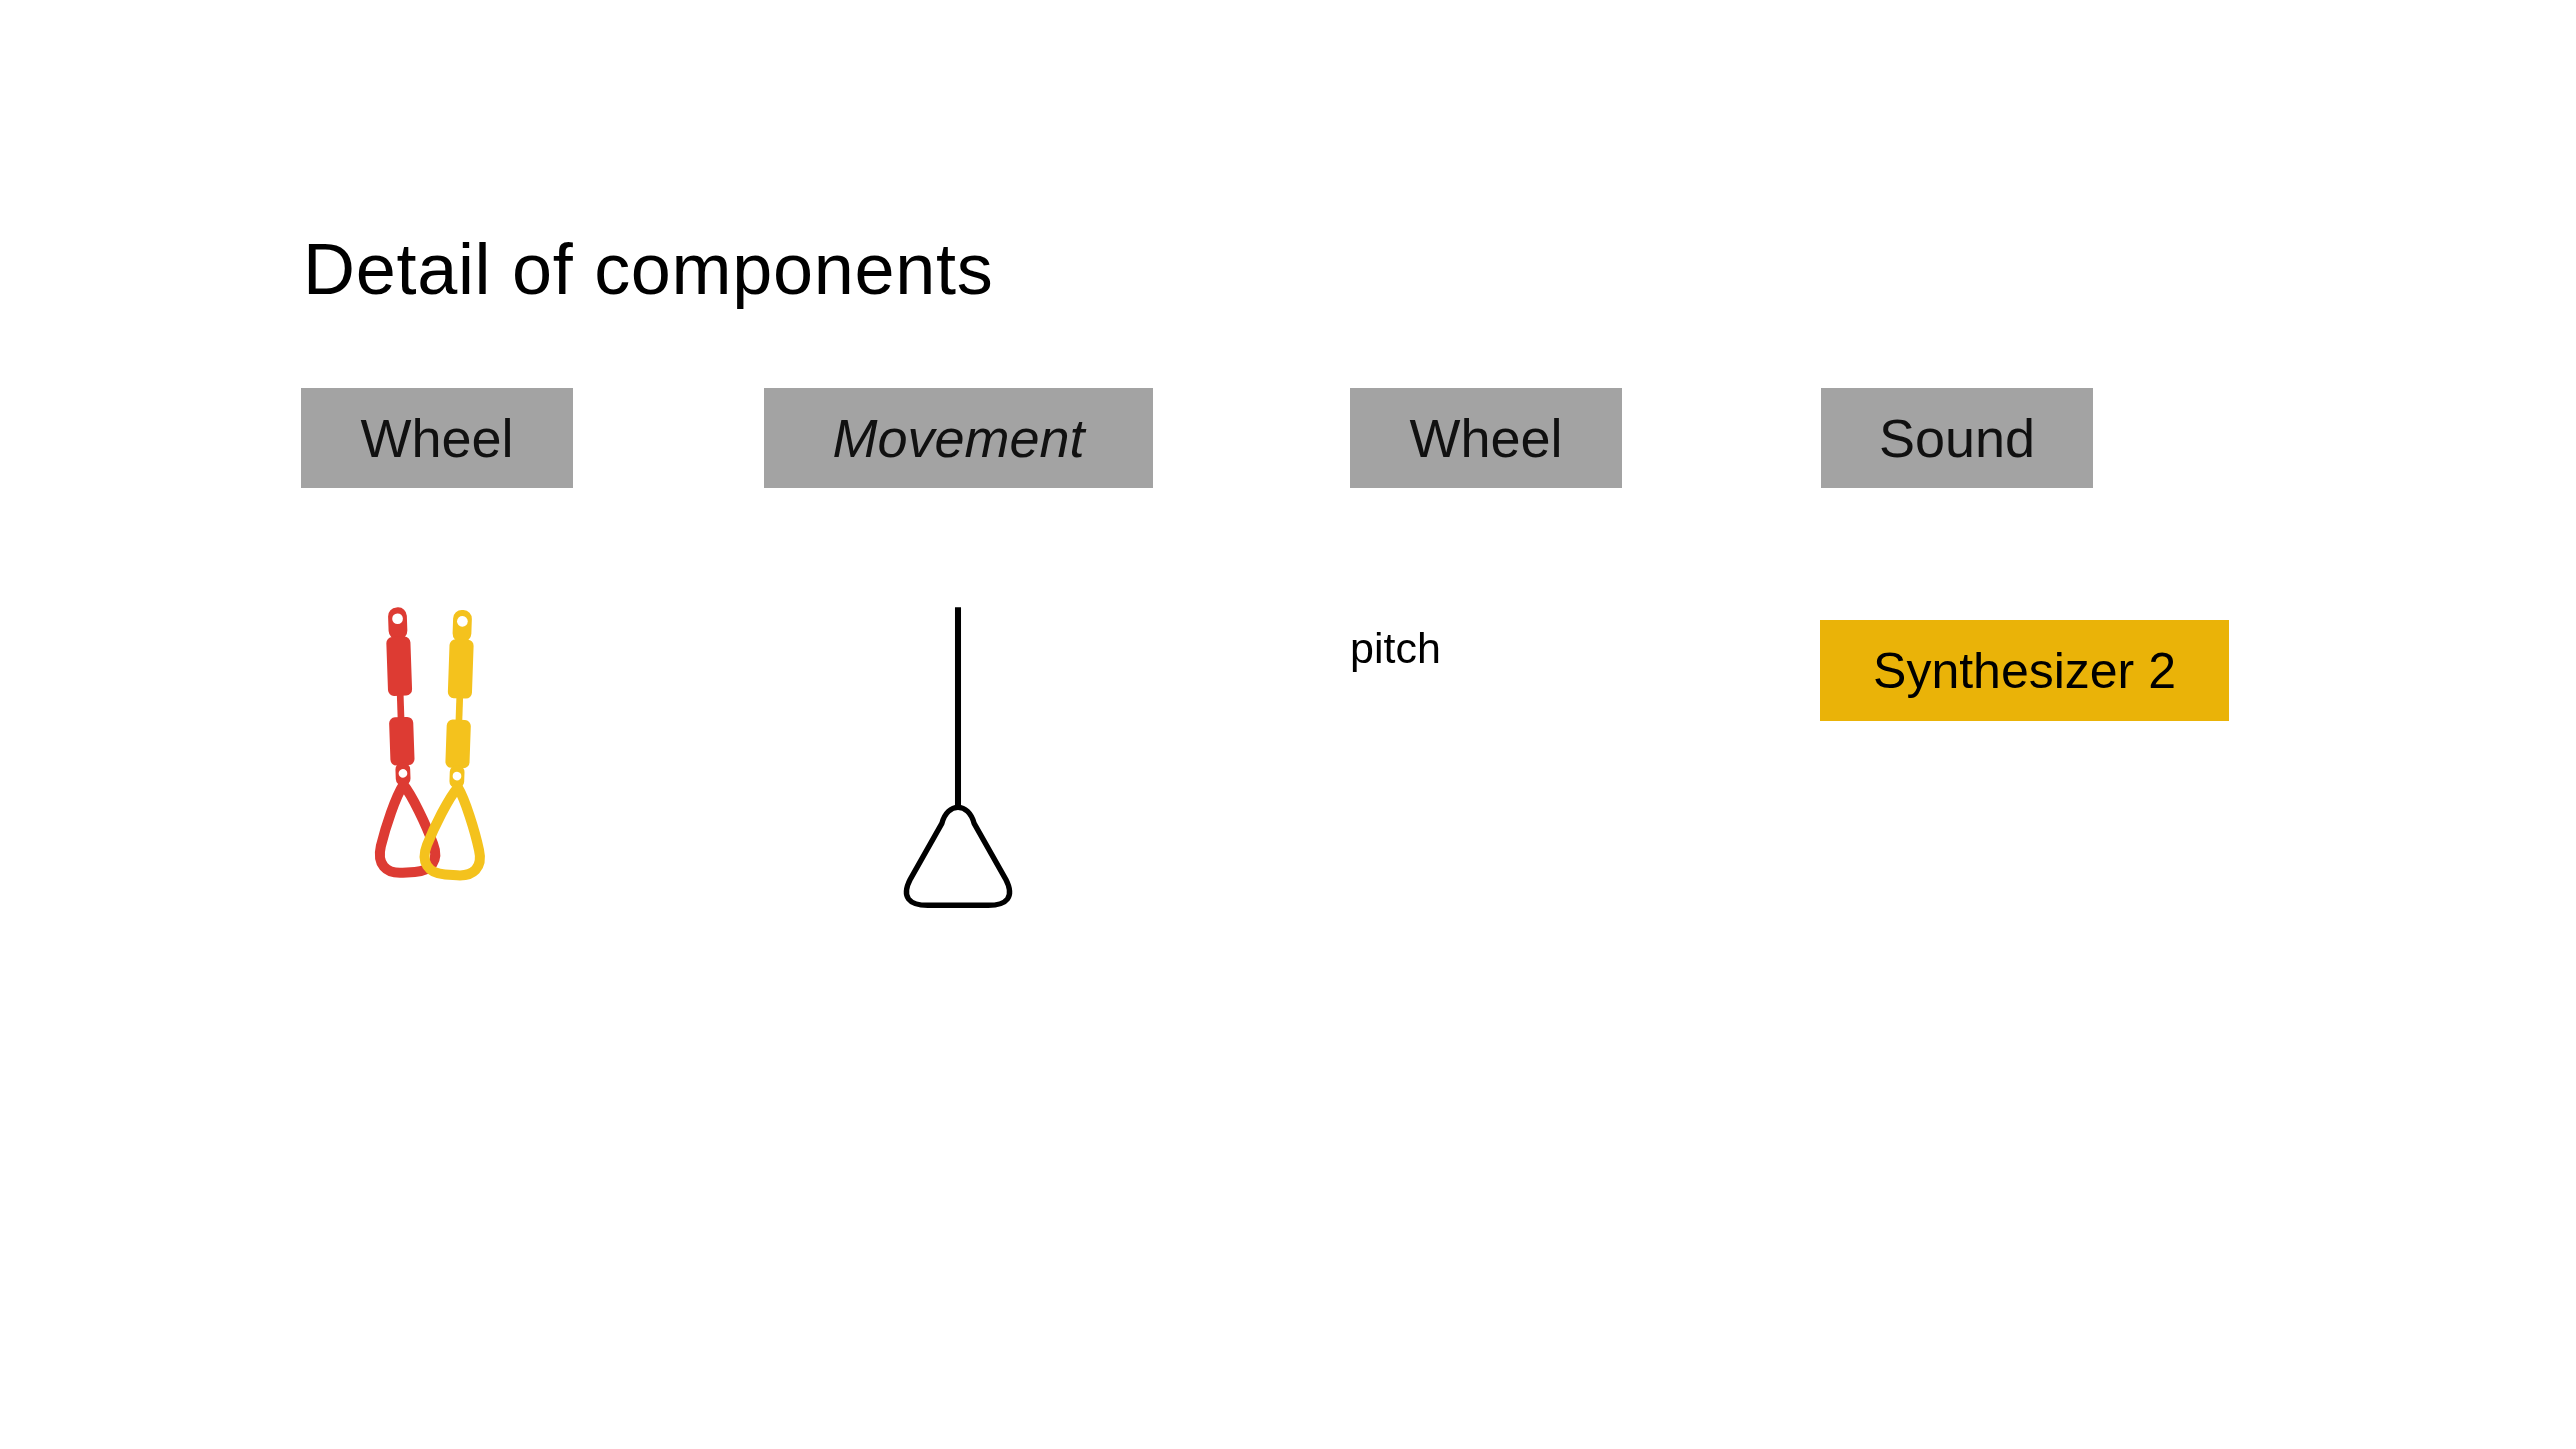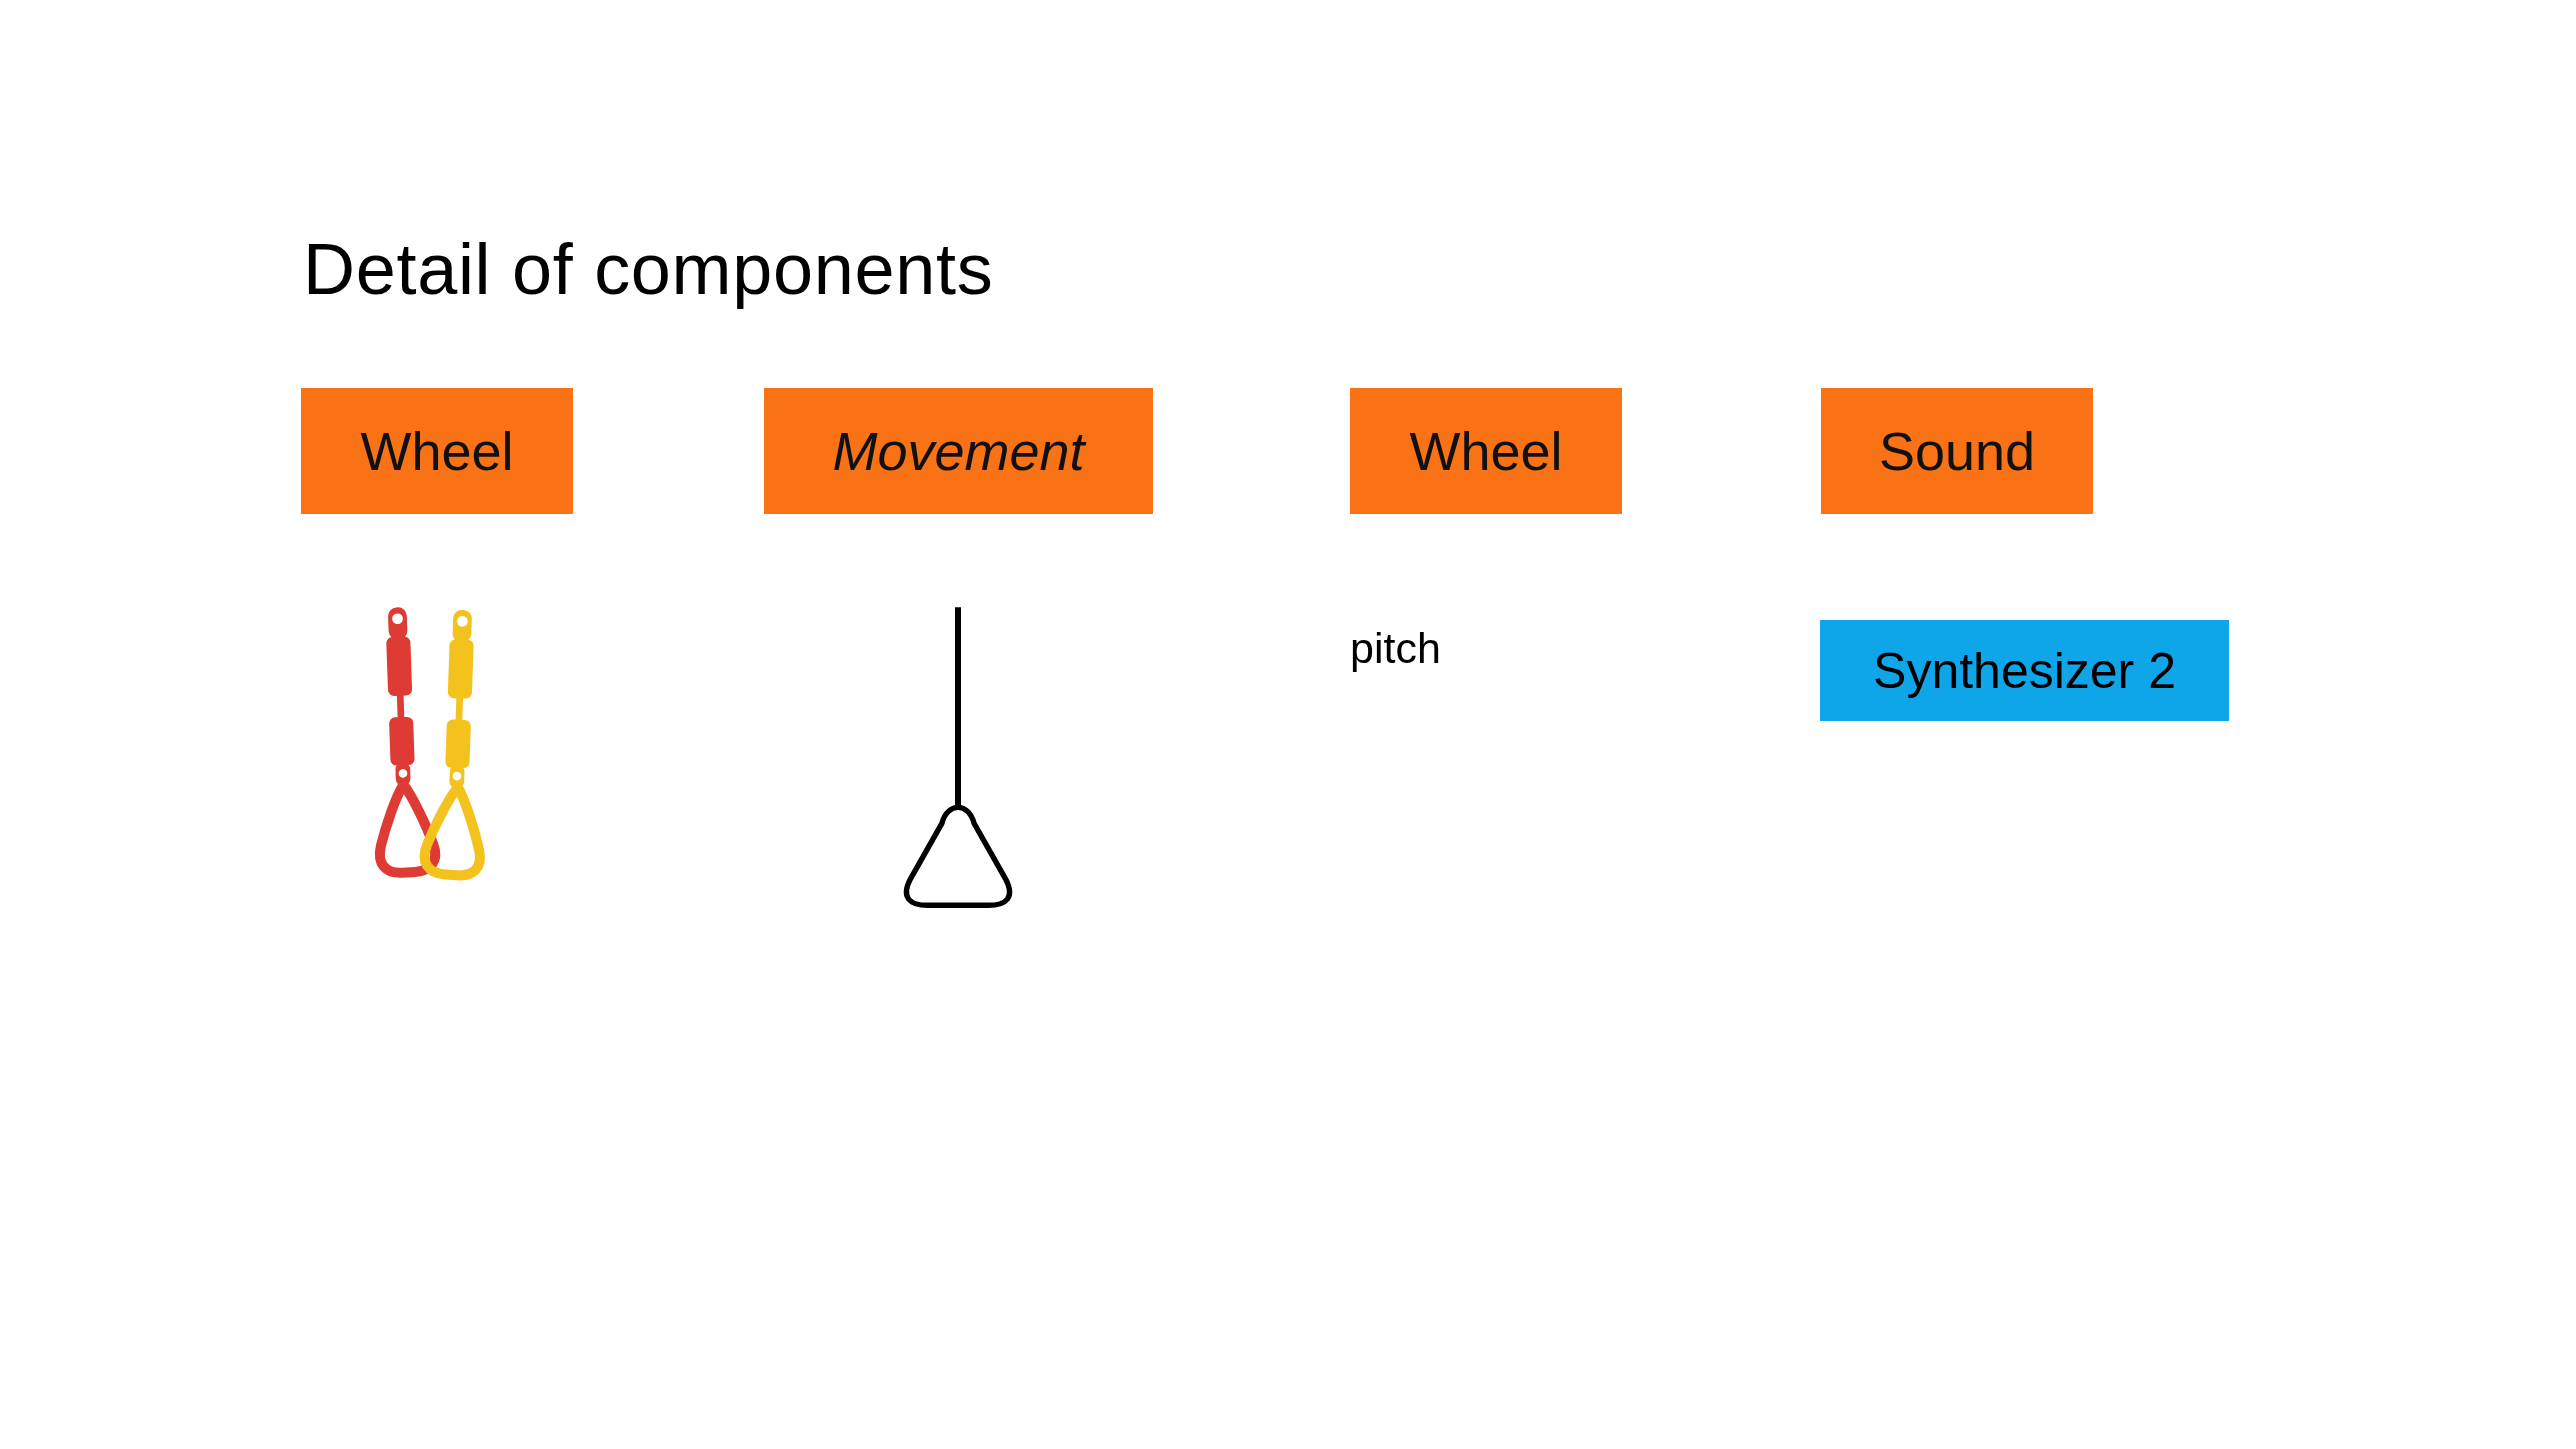--- a/index.html
+++ b/index.html
@@ -14,22 +14,22 @@
   .abs{position:absolute;}
   .slide-title{
     left:303px; top:228px;
     font-size:72px;
     font-weight:400;
     letter-spacing:0.7px;
     color:#000;
     white-space:nowrap;
   }
   .col-header{
-    top:388px; height:126px;
-    background:#f97316;
+    top:388px; height:100px;
+    background:#a3a3a3;
     display:flex; align-items:center; justify-content:center;
     font-size:54px;
     color:#111;
     white-space:nowrap;
   }
   .col-header.wheel   {left:301px;  width:272px;}
   .col-header.movement{left:764px; width:389px;font-style:italic;}
   .col-header.action  {left:1350px; width:272px;}
   .col-header.sound   {left:1821px; width:272px;}
 
@@ -37,21 +37,21 @@
   .movement-figure{left:874px; top:602px; width:168px; height:312px;}
 
   .action-text{
     left:1350px; top:617px; width:315px;
     font-size:43px; line-height:62px;
   }
   .action-text .bold{font-weight:700;}
 
   .sound-value{
     left:1820px; top:620px; width:409px; height:101px;
-    background:#0ea5e9;
+    background:#eab308;
     display:flex; align-items:center; justify-content:center;
     font-size:50px;
     color:#000;
     white-space:nowrap;
   }
 </style>
 </head>
 <body>
 
 <div class="abs slide-title">Detail of components</div>

